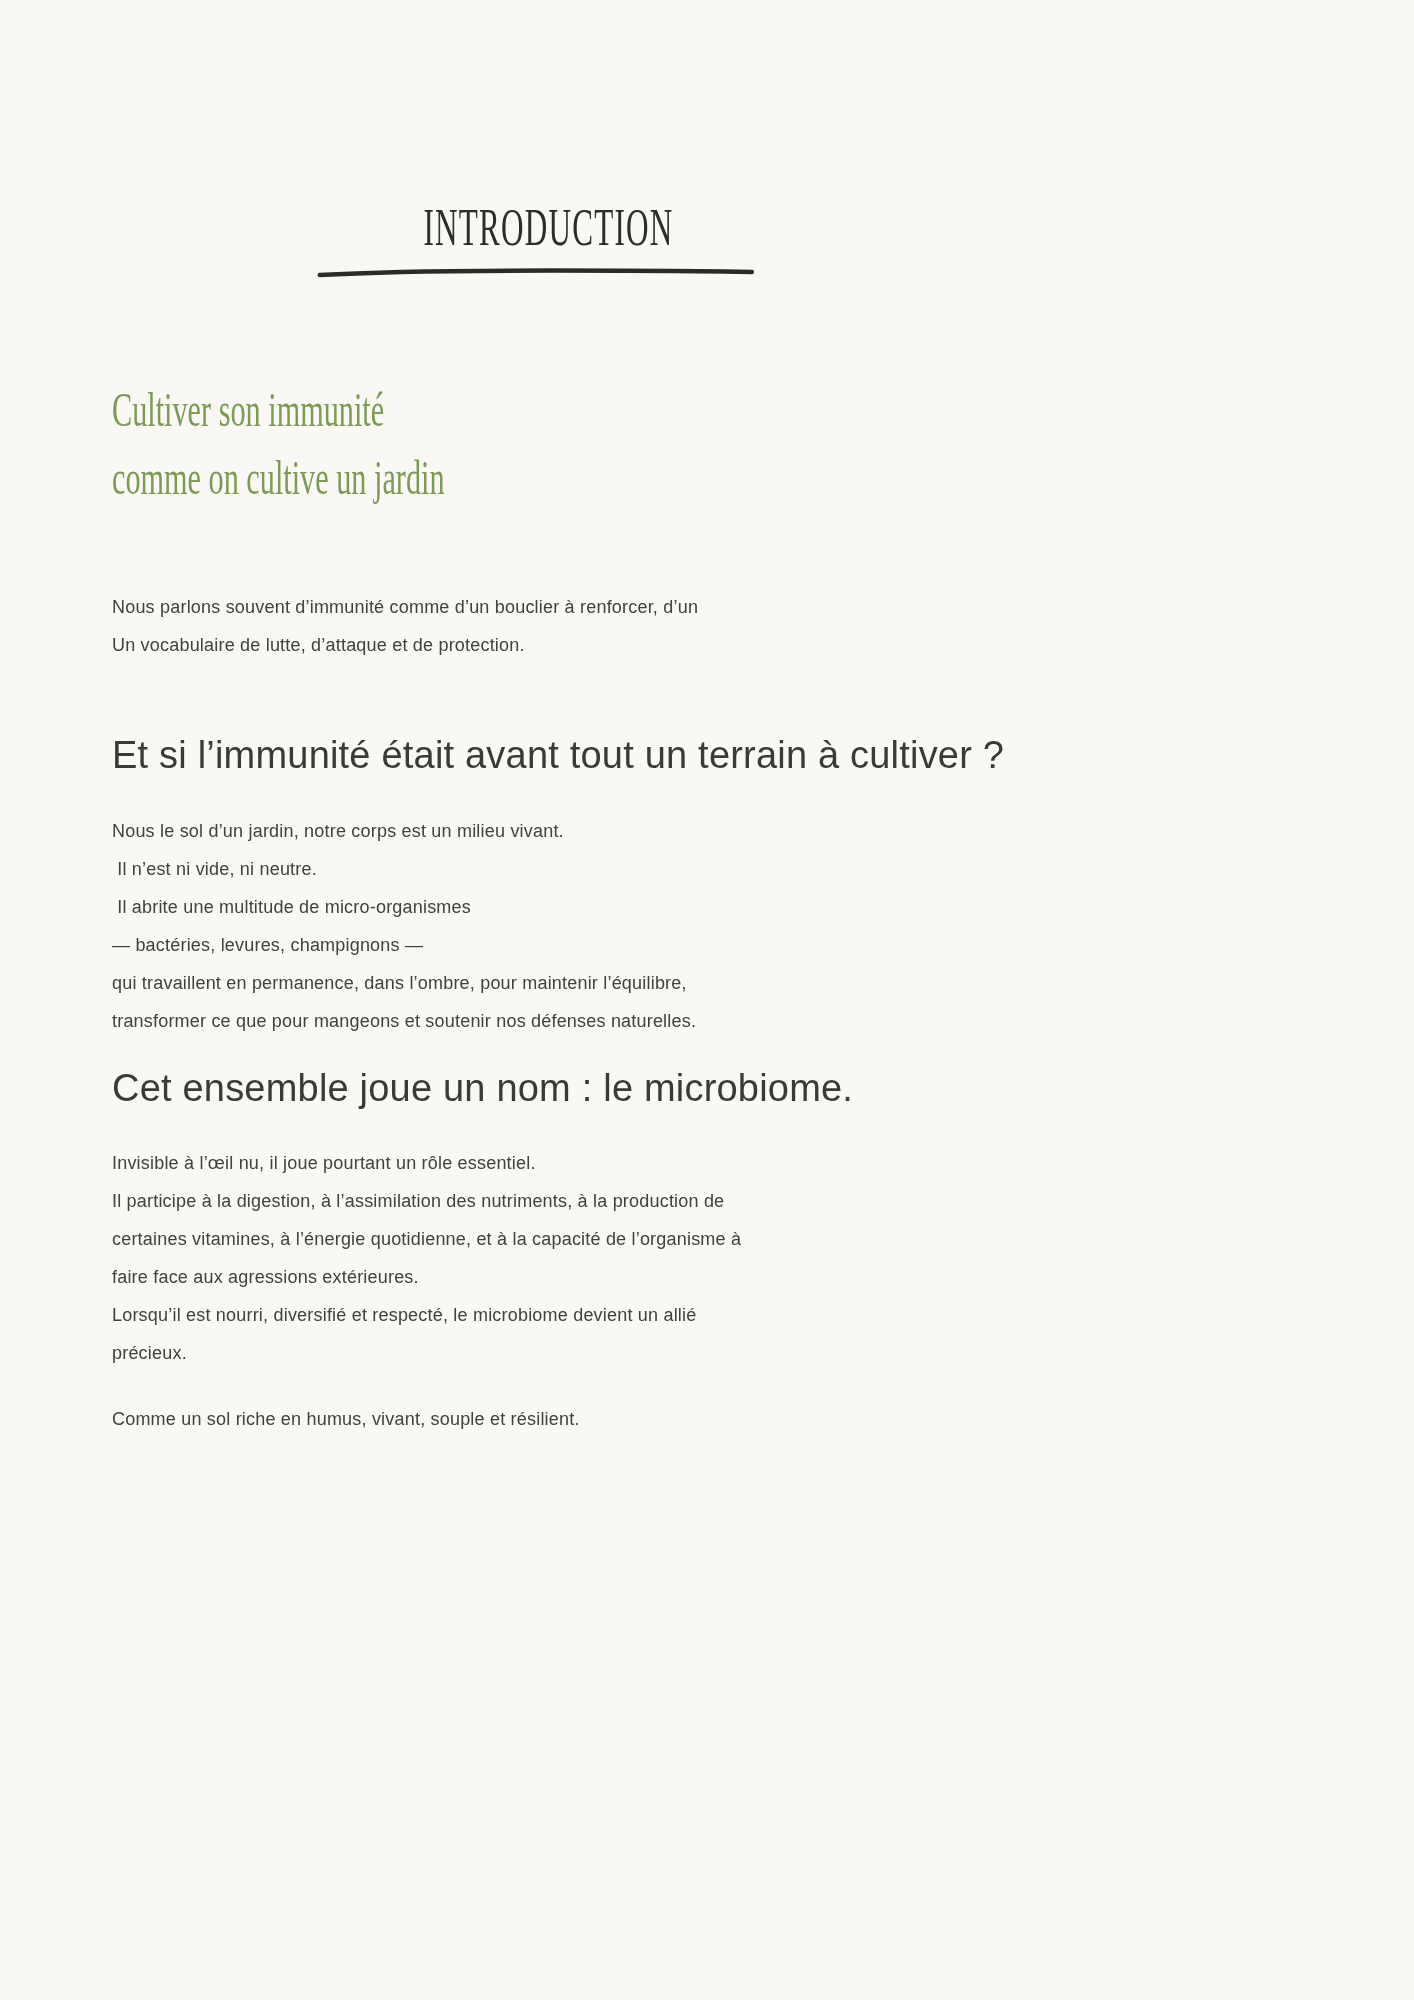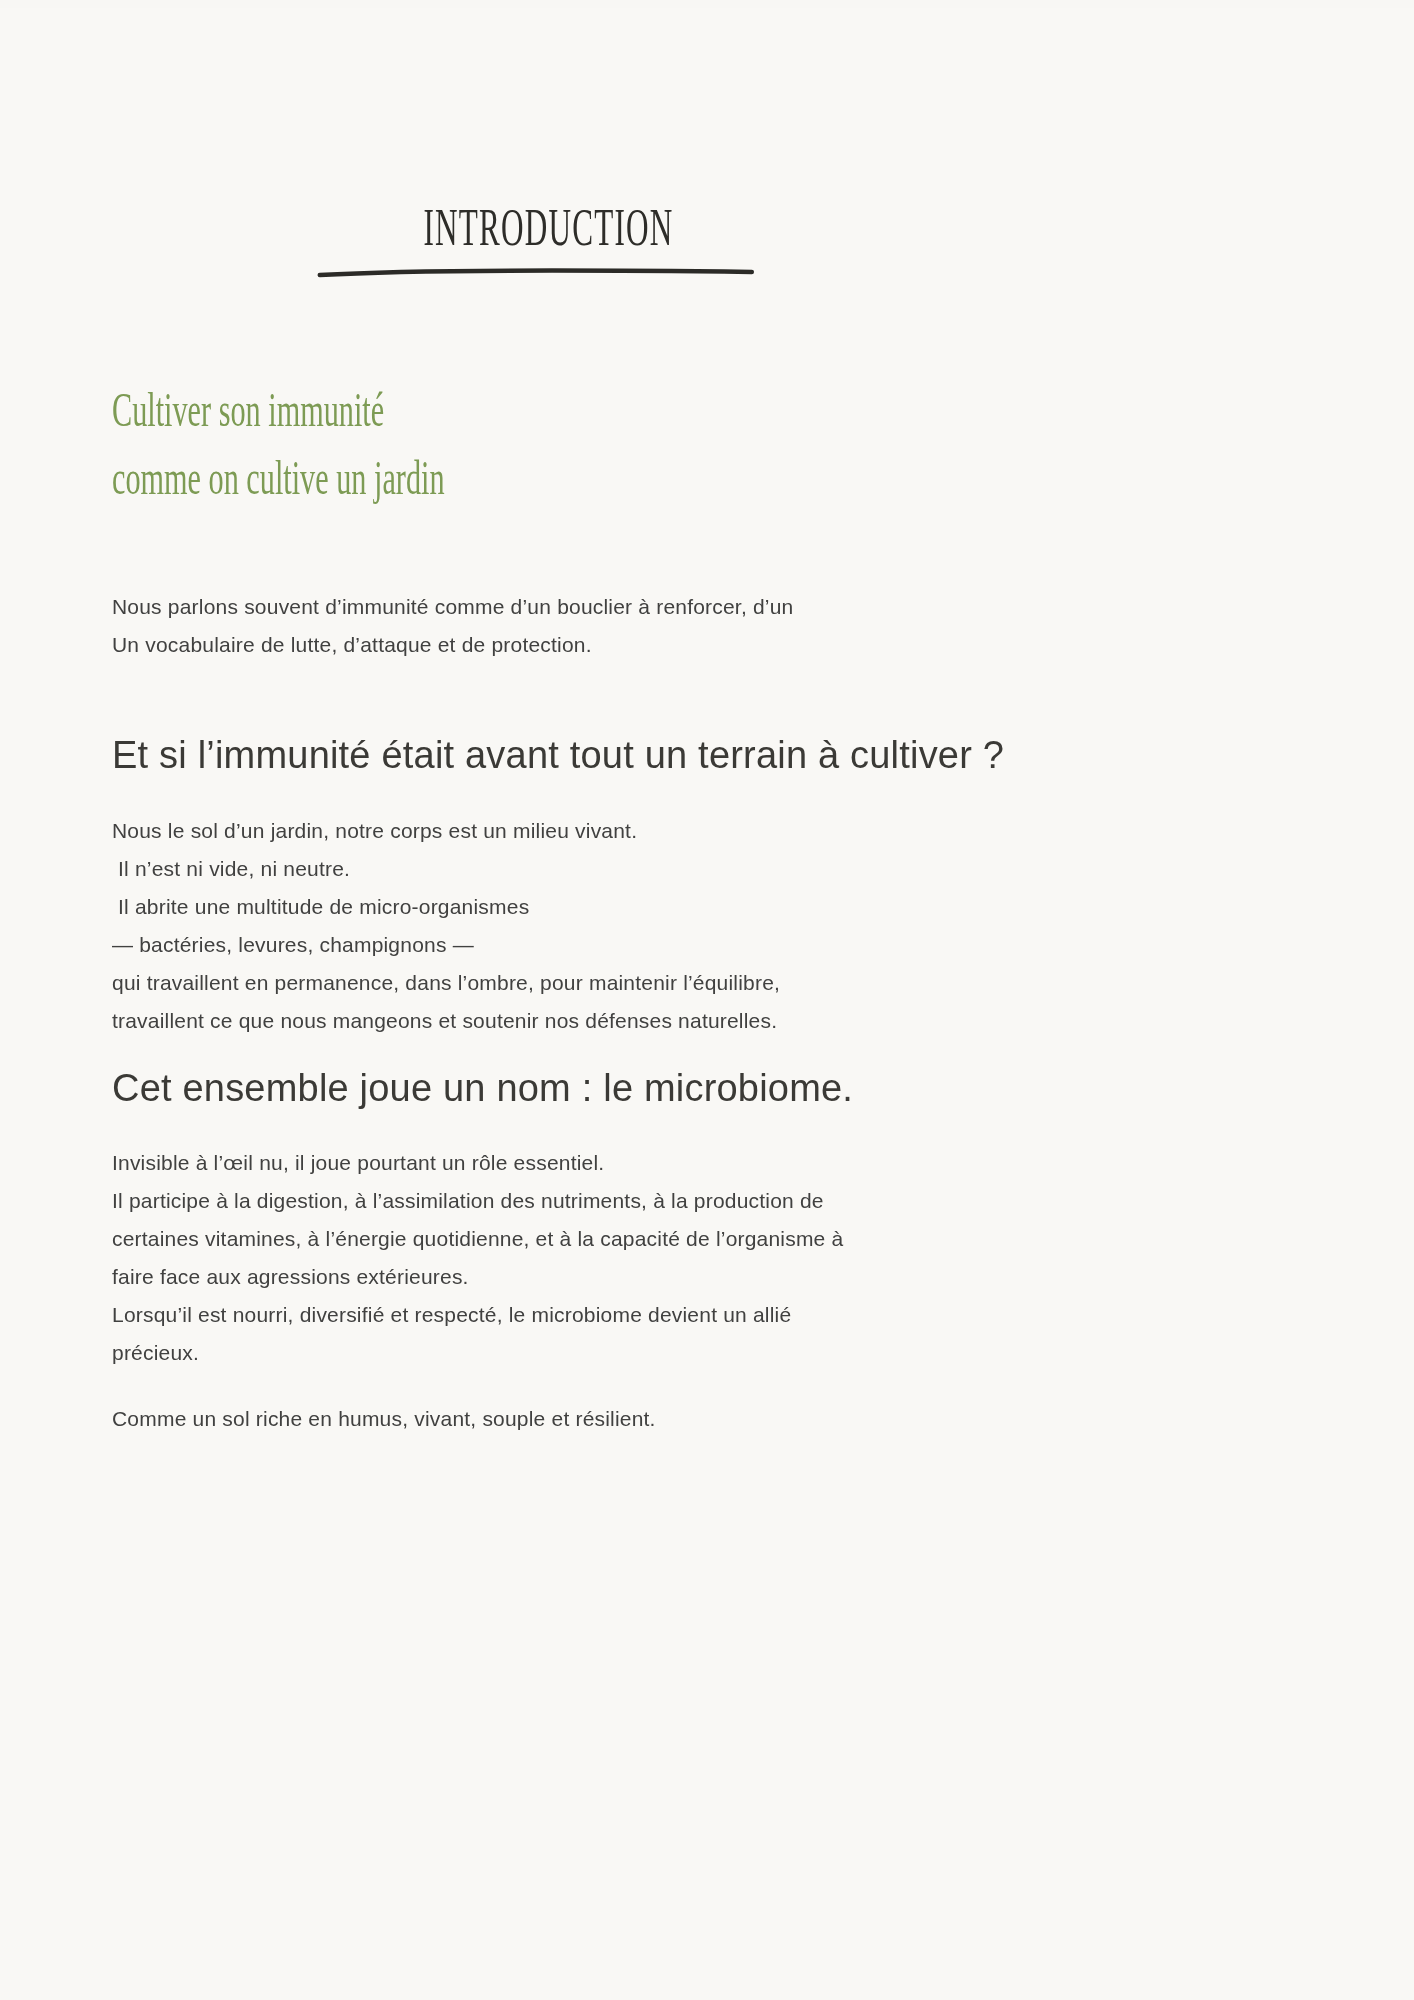--- a/index.html
+++ b/index.html
@@ -66,21 +66,21 @@
     color: #7d9b54;
     transform: scaleX(0.63);
     transform-origin: 0 0;
     white-space: nowrap;
   }
   
   .para {
     position: absolute;
     left: 0;
     width: 100%;
-    font-size: 21px;
+    font-size: 18px;
     line-height: 38px;
     letter-spacing: 0.2px;
     color: #414140;
   }
   .para .line { white-space: pre-wrap; }
   .subheading {
     position: absolute;
     left: 0;
     margin: 0;
     font-weight: 400;
@@ -120,21 +120,21 @@
     </div>
 
     <h3 class="subheading sub1">Et si l’immunité était avant tout un terrain à cultiver ?</h3>
 
     <div class="para p2">
       <div class="line">Nous le sol d’un jardin, notre corps est un milieu vivant.</div>
       <div class="line"> Il n’est ni vide, ni neutre.</div>
       <div class="line"> Il abrite une multitude de micro-organismes</div>
       <div class="line">— bactéries, levures, champignons —</div>
       <div class="line">qui travaillent en permanence, dans l’ombre, pour maintenir l’équilibre,</div>
-      <div class="line">travaillent ce que nous mangeons et soutenir nos défenses naturelles.</div>
+      <div class="line">transformer ce que pour mangeons et soutenir nos défenses naturelles.</div>
     </div>
 
     <h3 class="subheading sub2">Cet ensemble joue un nom : le microbiome.</h3>
 
     <div class="para p3">
       <div class="line">Invisible à l’œil nu, il joue pourtant un rôle essentiel.</div>
       <div class="line">Il participe à la digestion, à l’assimilation des nutriments, à la production de</div>
       <div class="line">certaines vitamines, à l’énergie quotidienne, et à la capacité de l’organisme à</div>
       <div class="line">faire face aux agressions extérieures.</div>
       <div class="line">Lorsqu’il est nourri, diversifié et respecté, le microbiome devient un allié</div>

